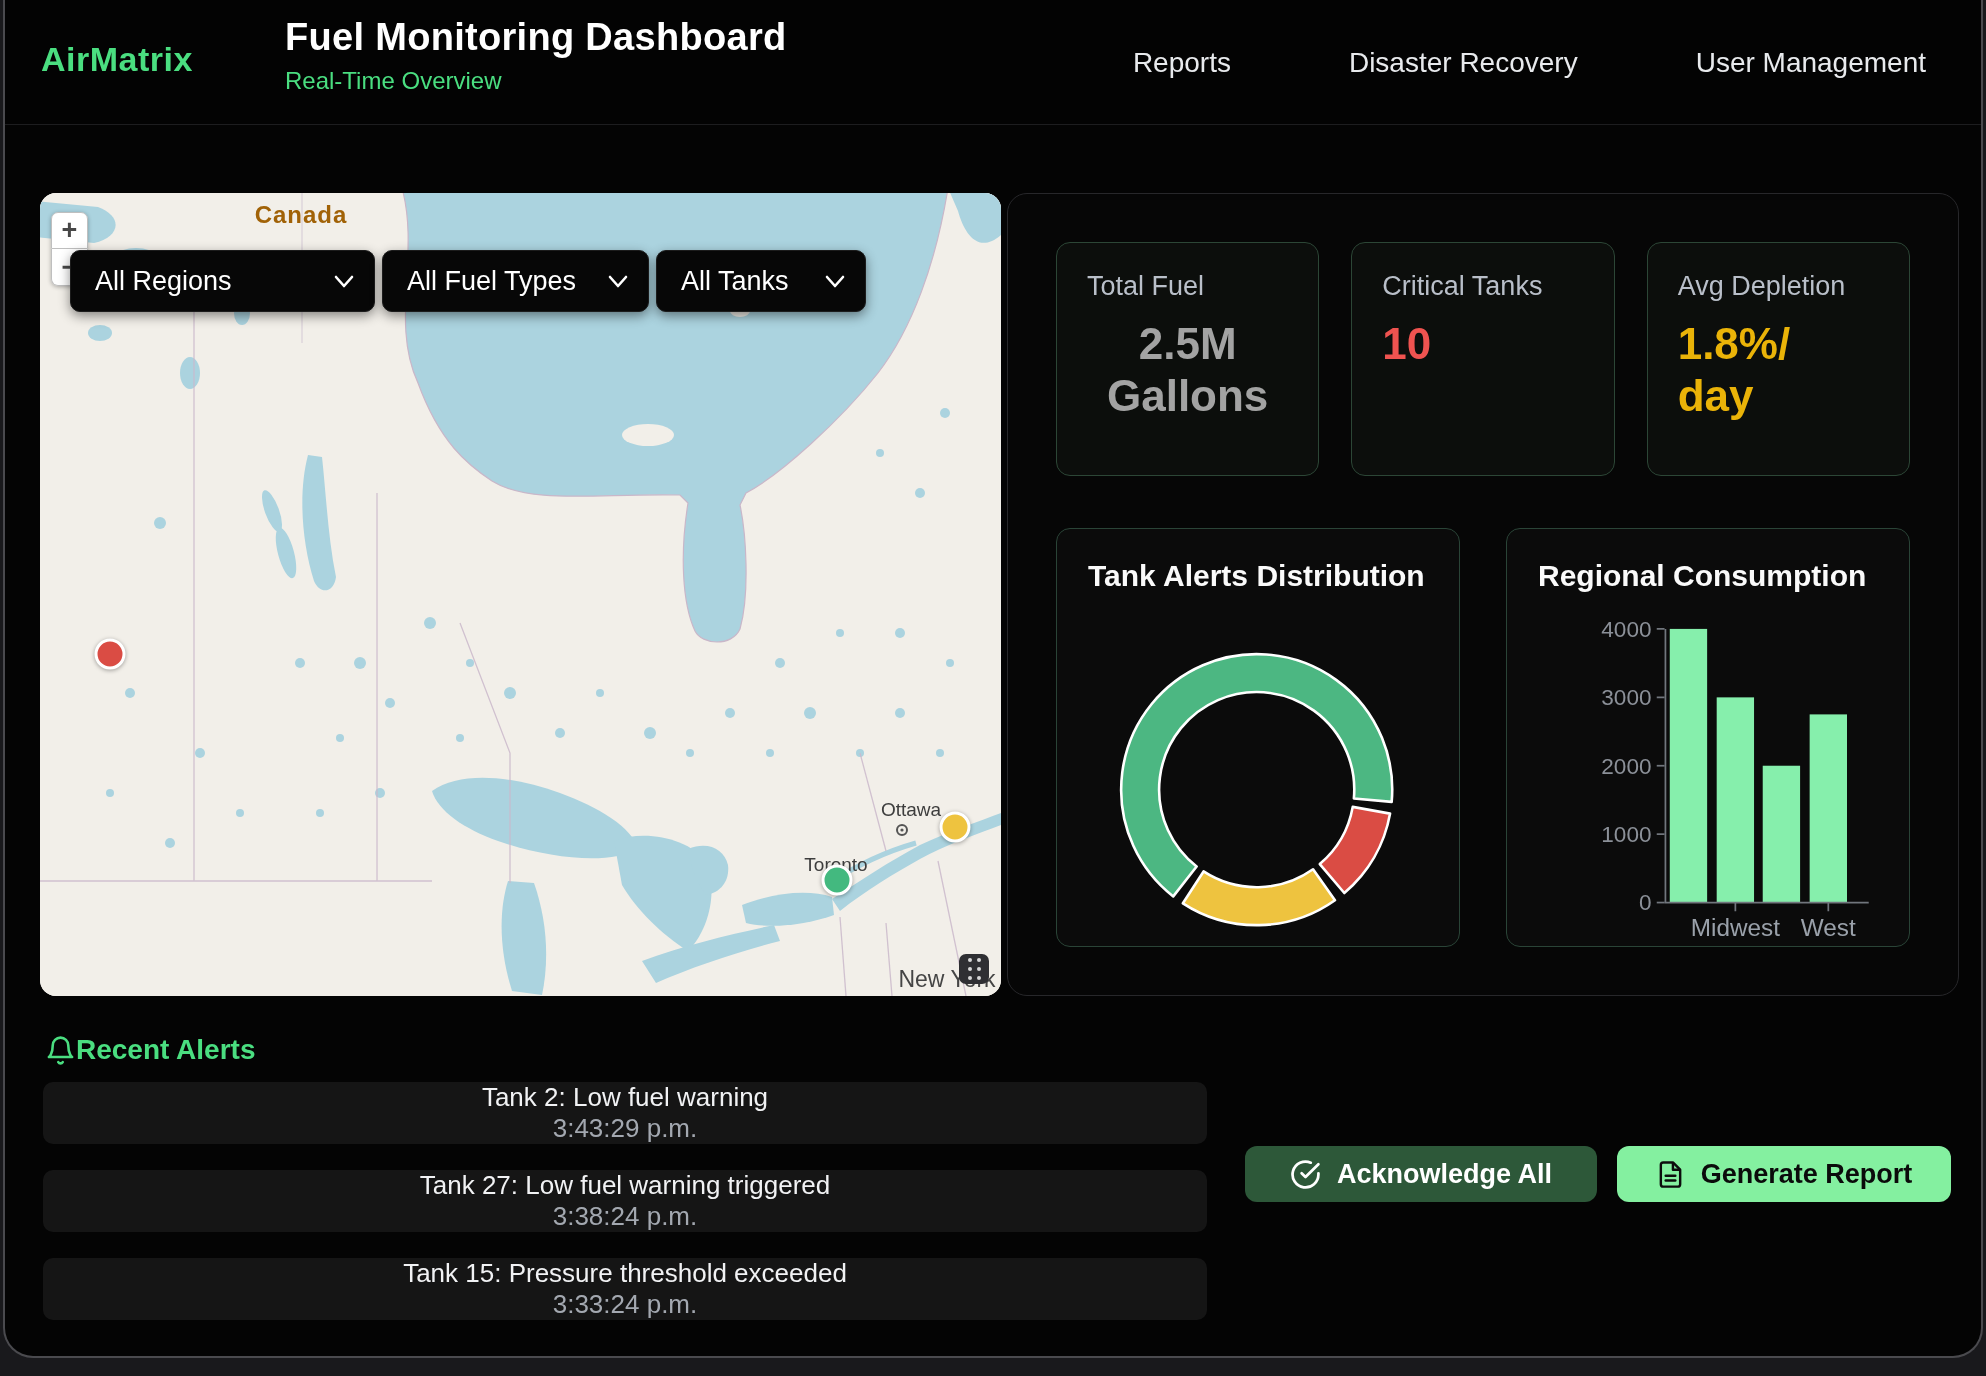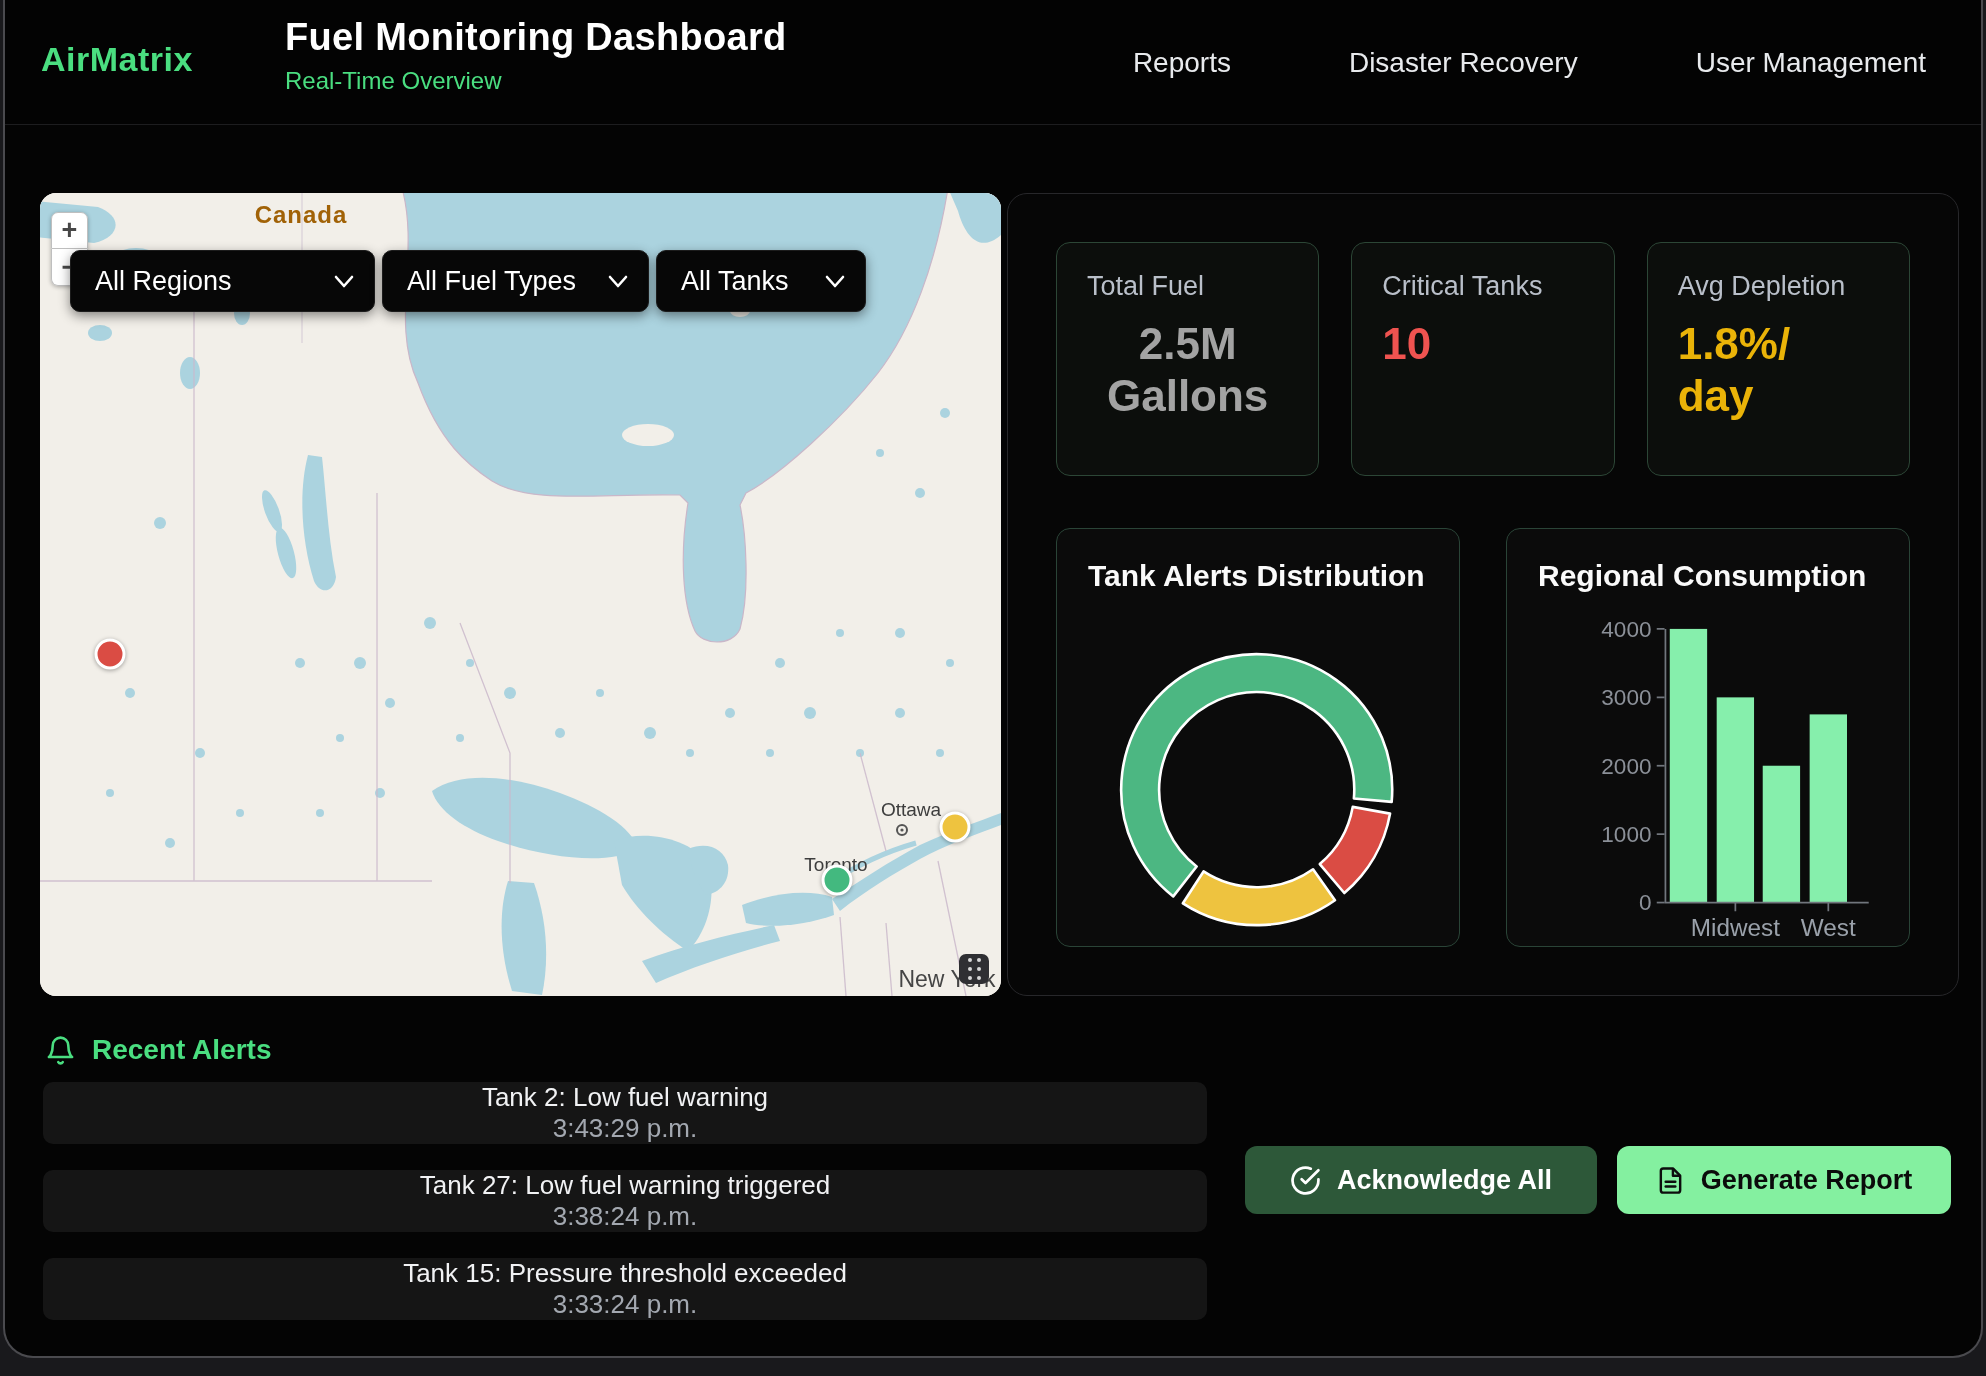--- a/index.html
+++ b/index.html
@@ -53,29 +53,29 @@
   .stat-card{flex:1;background:#0c0e0c;border:1.5px solid #2c4636;border-radius:14px;padding:28px 30px;}
   .stat-label{font-size:27px;color:#b9bfc9;margin-bottom:16px;}
   .stat-value{font-size:44px;font-weight:bold;line-height:1.18;white-space:pre-line;}
   .charts-row{display:flex;gap:46px;flex:1;}
   .chart-panel{position:relative;flex:1;background:#0b0b0b;border:1.5px solid #2a4437;border-radius:14px;overflow:hidden;}
   .chart-title{position:absolute;left:31px;top:30px;font-size:30px;font-weight:bold;color:#fafafa;z-index:2;}
   .chart-svg{position:absolute;left:0;top:0;width:100%;height:100%;}
   .chart-svg text{font-family:"Liberation Sans",sans-serif;}
 
   
-  .alerts-heading{position:absolute;left:40px;top:1034px;display:flex;align-items:center;gap:16px;}
+  .alerts-heading{position:absolute;left:40px;top:1034px;display:flex;align-items:center;}
   .alerts-heading span{font-size:28px;font-weight:bold;color:#4ade80;}
   .alert-row{position:absolute;left:38px;width:1164px;height:62px;background:#151515;border-radius:10px;
              display:flex;align-items:center;justify-content:space-between;padding:0 22px;cursor:pointer;flex-direction:column;}
   .alert-text{font-size:26px;color:#f1f2f4;}
   .alert-time{font-size:26px;color:#a3a8b0;}
 
   
-  .btn{position:absolute;top:1146px;height:68px;border-radius:12px;display:flex;align-items:center;
+  .btn{position:absolute;top:1146px;height:56px;border-radius:12px;display:flex;align-items:center;
        justify-content:center;gap:16px;font-size:27px;font-weight:bold;cursor:pointer;border:none;}
   .btn-ack{left:1240px;width:352px;background:#2d5839;color:#fff;}
   .btn-gen{left:1612px;width:334px;background:#84f0a0;color:#0b0b0b;}
 </style>
 </head>
 <body>
 
 <div class="stage">
 <div class="app">
 

